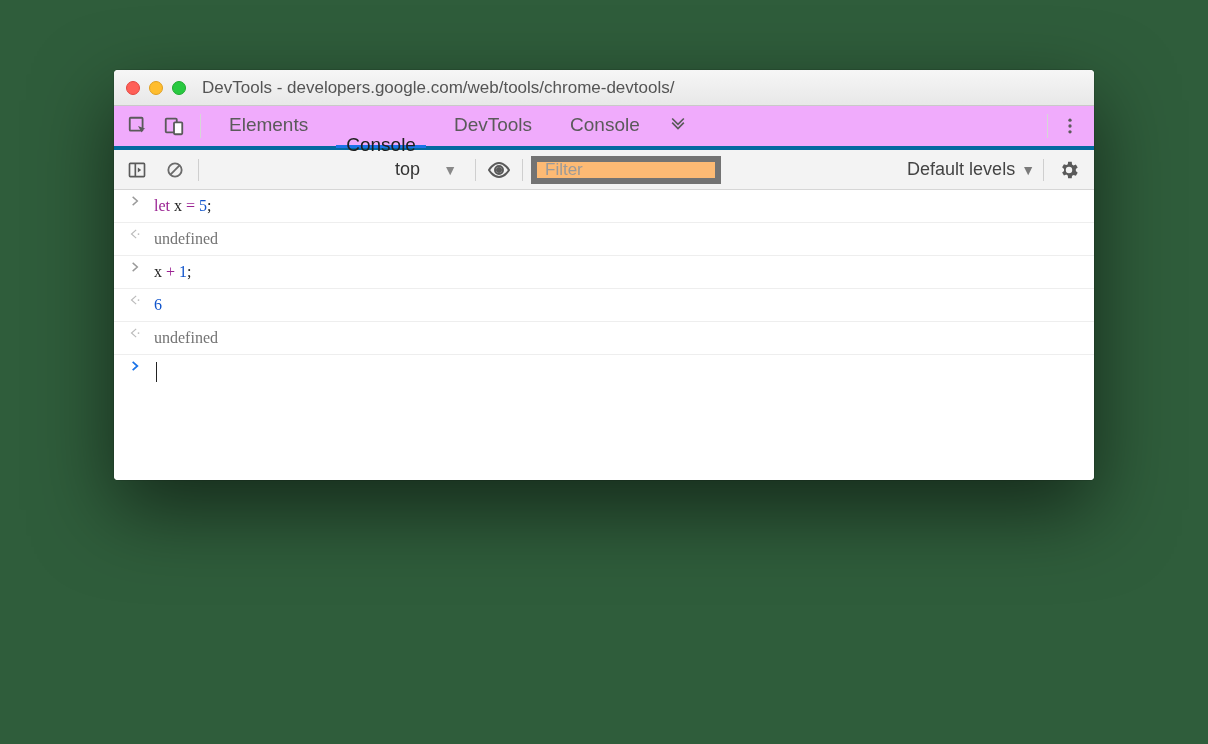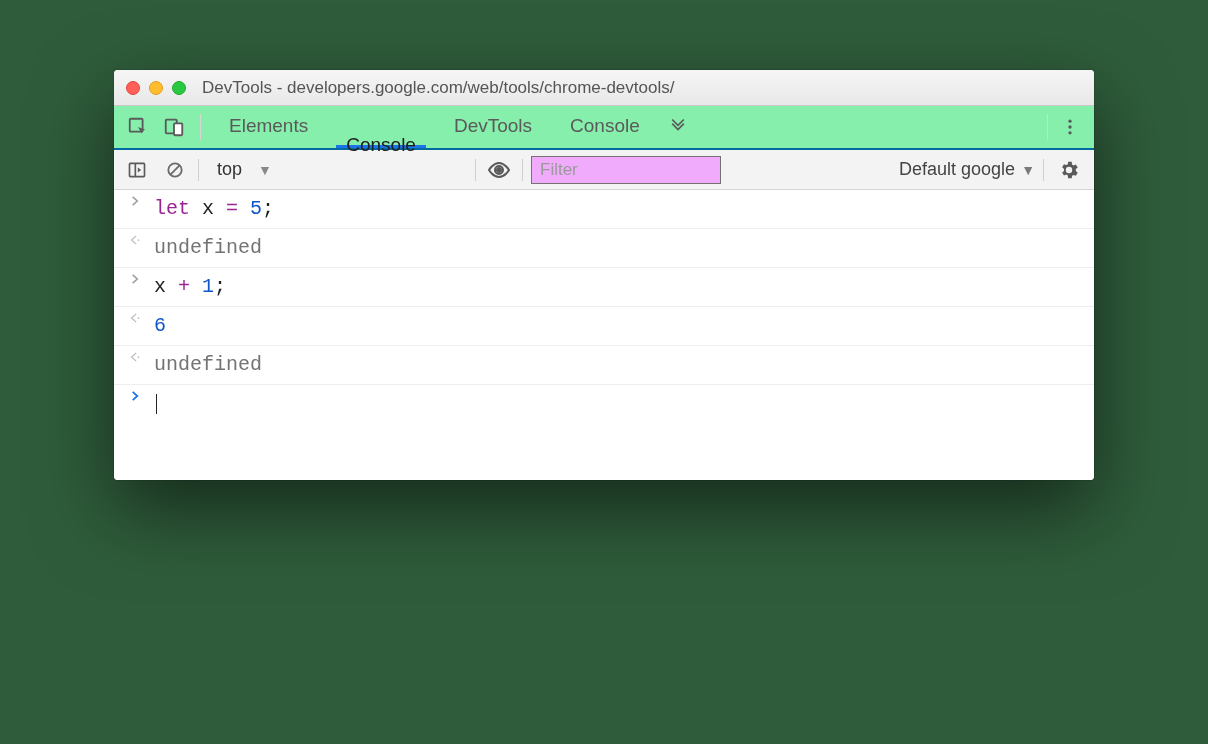--- a/index.html
+++ b/index.html
@@ -31,25 +31,25 @@
   }
   .traffic { display: flex; gap: 9px; margin-right: 6px; }
   .dot { width: 14px; height: 14px; border-radius: 50%; }
   .dot.red { background: #ff5f57; border: 1px solid #e24640; }
   .dot.yel { background: #ffbd2e; border: 1px solid #dfa023; }
   .dot.grn { background: #28c940; border: 1px solid #1faa30; }
   .title { color: #555; font-size: 17px; }
   
   .tabs-row {
     height: 44px;
-    border-bottom: 2px solid #0369a1;
+    border-bottom: 4px solid #0369a1;
     display: flex;
     align-items: stretch;
     padding: 0 6px;
-    background: #86efac;
+    background: #f0abfc;
   }
   .tabs-row .iconbtn {
     width: 36px;
     display: flex; align-items: center; justify-content: center;
     color: #5a5a5a;
     cursor: pointer;
   }
   .tabs-row .sep {
     width: 1px; background: #d6d6d6; margin: 8px 8px;
   }
@@ -77,42 +77,42 @@
     display: flex; align-items: center;
     padding: 0 8px; gap: 8px;
     color: #5a5a5a;
   }
   .toolbar .iconbtn {
     width: 30px; height: 30px; display:flex;align-items:center;justify-content:center;
     cursor: pointer;
   }
   .toolbar .vsep { width:1px; height:22px; background:#cfcfcf; }
   .context {
-    display: flex; align-items:center; gap:16px;
+    display: flex; align-items:center; gap:23px;
     padding: 3px 10px; font-size: 18px; color:#333;
     cursor: pointer;
-    min-width: 260px; justify-content: flex-start;
+    min-width: 260px; justify-content: flex-end;
   }
   .context .tri { color:#888; font-size:14px; }
   .toolbar .filter-wrap {
-    background:#f0abfc; border:1px solid #737373; height:28px;
+    background:#fdba74; border:6px solid #737373; height:28px;
     display:flex; align-items:center; padding:4px 8px; width:190px;
   }
   .toolbar .filter-wrap input {
     border:none; outline:none; font-size:17px; width:100%; color:#333;
     background:transparent;
   }
   .toolbar .filter-wrap input::placeholder { color:#9a9a9a; }
   .levels { display:flex; align-items:center; gap:6px; color:#444; font-size:18px; cursor:pointer; }
   .levels .tri { color:#7a7a7a; font-size:14px; }
   .gear { width:34px; display:flex;align-items:center;justify-content:center; cursor:pointer; }
   
   .console {
-    font-family: Liberation Mono, monospace;
-    font-size: 20px;
+    font-family: Liberation Serif, serif;
+    font-size: 16px;
     line-height: 1.5;
     background:#fff;
     min-height: 290px;
   }
   .row {
     display:flex; align-items:flex-start;
     padding: 4px 12px;
     border-bottom: 1px solid #eee;
     gap: 10px;
   }
@@ -221,21 +221,21 @@
         <path d="M12 5 C6 5 2 12 2 12 s4 7 10 7 10-7 10-7 S18 5 12 5z M12 16 a4 4 0 1 1 0-8 4 4 0 0 1 0 8z" fill="none" stroke="#5a5a5a" stroke-width="2"></path>
         <circle cx="12" cy="12" r="3"></circle>
       </svg>
     </div>
     <div class="vsep"></div>
     <div class="filter-wrap">
       <input type="text" placeholder="Filter" style="">
     </div>
     <div class="spacer"></div>
     <div class="levels">
-      <span>Default google</span>
+      <span>Default levels</span>
       <span class="tri">▼</span>
     </div>
     <div class="vsep"></div>
     <div class="gear">
       <svg width="22" height="22" viewBox="0 0 24 24" fill="#5a5a5a">
         <path d="M19.4 13a7.5 7.5 0 0 0 .1-1 7.5 7.5 0 0 0-.1-1l2.1-1.6-2-3.4-2.5 1a7.4 7.4 0 0 0-1.7-1L15 3h-4l-.3 2.6a7.4 7.4 0 0 0-1.7 1l-2.5-1-2 3.4L6.6 11a7.5 7.5 0 0 0-.1 1 7.5 7.5 0 0 0 .1 1l-2.1 1.6 2 3.4 2.5-1a7.4 7.4 0 0 0 1.7 1L11 21h4l.3-2.6a7.4 7.4 0 0 0 1.7-1l2.5 1 2-3.4zM12 15.5A3.5 3.5 0 1 1 15.5 12 3.5 3.5 0 0 1 12 15.5z"></path>
       </svg>
     </div>
   </div>
 

